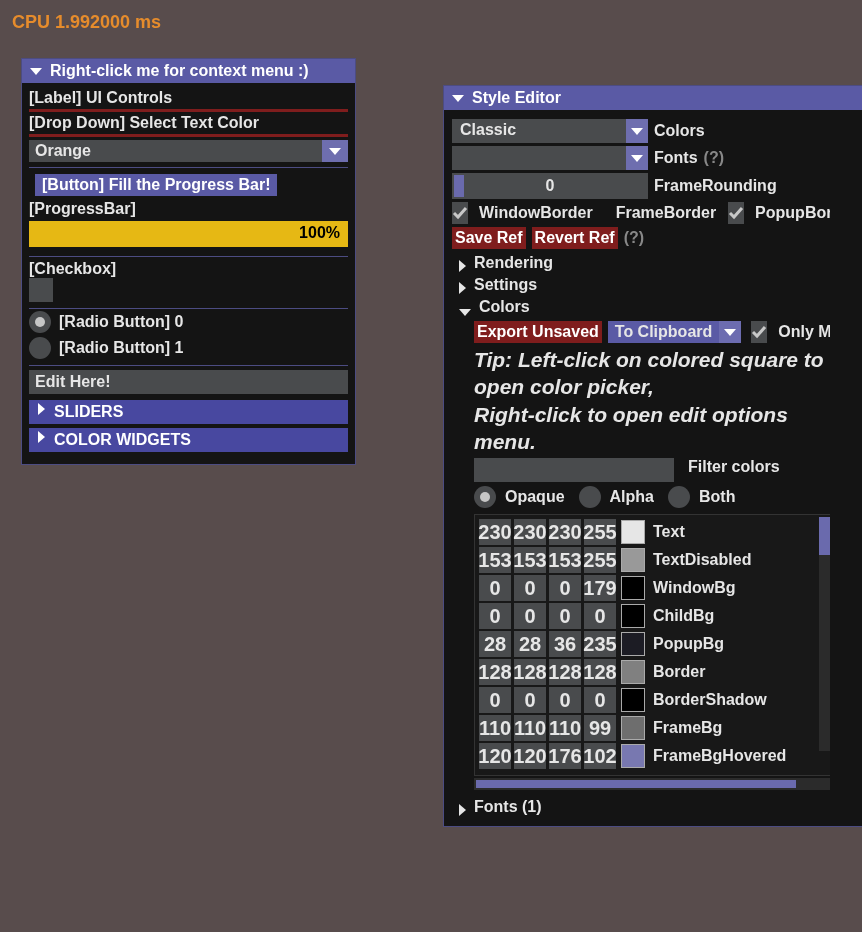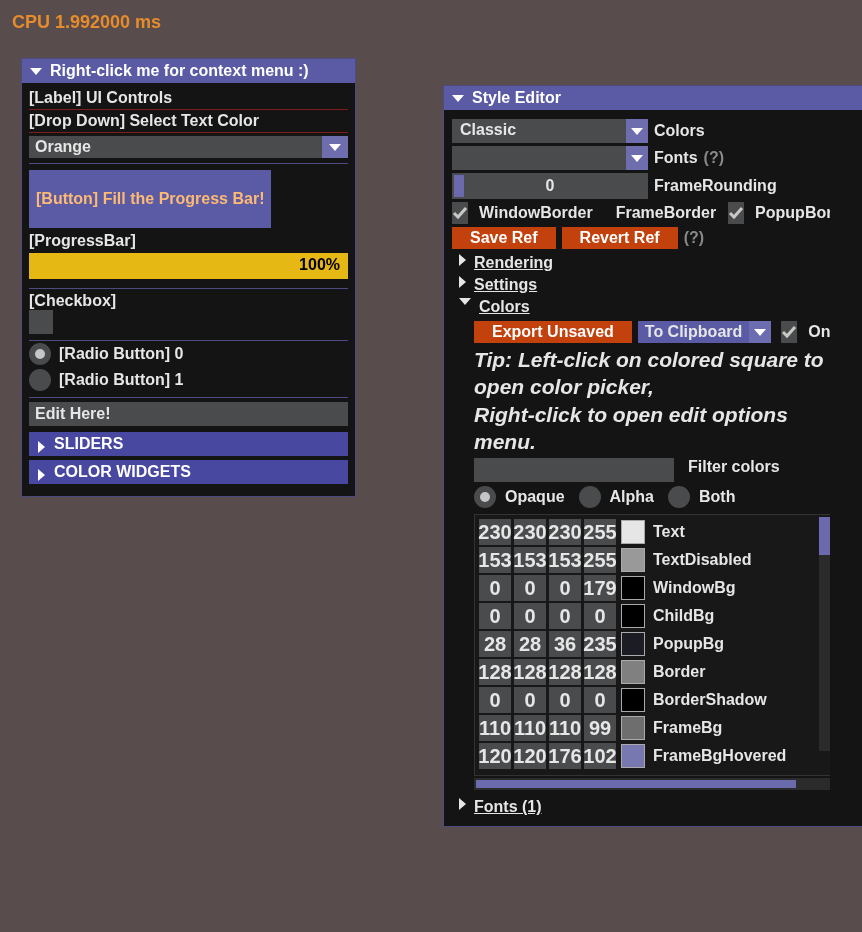--- a/index.html
+++ b/index.html
@@ -81,21 +81,21 @@
     color: #c8cdd6;
     font-size: 18px;
     line-height: 14px;
     cursor: pointer;
   }
   .content {
     padding: 4px 7px 8px 7px;
   }
   .label {
     padding: 2px 0;
-    border-bottom: 1px solid #7f1d1d;
+    border-bottom: 3px solid #7f1d1d;
   }
   .dropdown {
     display: flex;
     margin: 3px 0 4px 0;
     border-bottom: 1px solid #4c4c82;
     padding-bottom: 5px;
   }
   .dropdown .dd-body {
     flex: 1;
     background: #494b4d;
@@ -103,24 +103,24 @@
   }
   .dd-btn, .arrow-btn {
     width: 26px;
     background: #6e6eaf;
     display: flex;
     align-items: center;
     justify-content: center;
   }
   .button {
     background: #5a5aa5;
-    color: #fdba74;
-    padding: 20px 7px;
+    color: #ffffff;
+    padding: 2px 7px;
     display: inline-block;
-    margin: 2px 0;
+    margin: 2px 6px;
   }
   .progress-wrap {
     border-bottom: 1px solid #4c4c82;
     padding-bottom: 6px;
   }
   .progressbar {
     background: #494b4d;
     margin: 3px 0;
     position: relative;
     height: 26px;
@@ -171,21 +171,21 @@
   .text-input {
     background: #494b4d;
     padding: 3px 6px;
     margin: 4px 0 6px 0;
   }
   .collapse-header {
     background: #4848a0;
     color: #fff;
     padding: 3px 7px;
     display: flex;
-    align-items: flex-end;
+    align-items: flex-start;
     margin: 4px 0;
   }
   
   .row {
     display: flex;
     align-items: center;
     gap: 6px;
     margin: 3px 0;
   }
   .combo {
@@ -225,32 +225,31 @@
   .check {
     width: 22px; height: 22px;
     background: #494b4d;
     display: inline-flex;
     align-items: center;
     justify-content: center;
     margin-right: 5px;
   }
   .check svg { width: 16px; height: 16px; }
   .btn2 {
-    background: #c2410c;
+    background: #7f1d1d;
     color: #fff;
-    padding: 2px 18px;
+    padding: 2px 3px;
   }
   .help {
     color: #888;
   }
   .tree-item {
     padding: 2px 0 2px 7px;
     display: flex;
-    align-items: flex-start;
-    text-decoration: underline;
+    align-items: flex-end;
   }
   .export-row {
     padding-left: 22px;
     display: flex;
     align-items: center;
     gap: 6px;
     margin: 3px 0;
   }
   .split-btn {
     display: flex;

